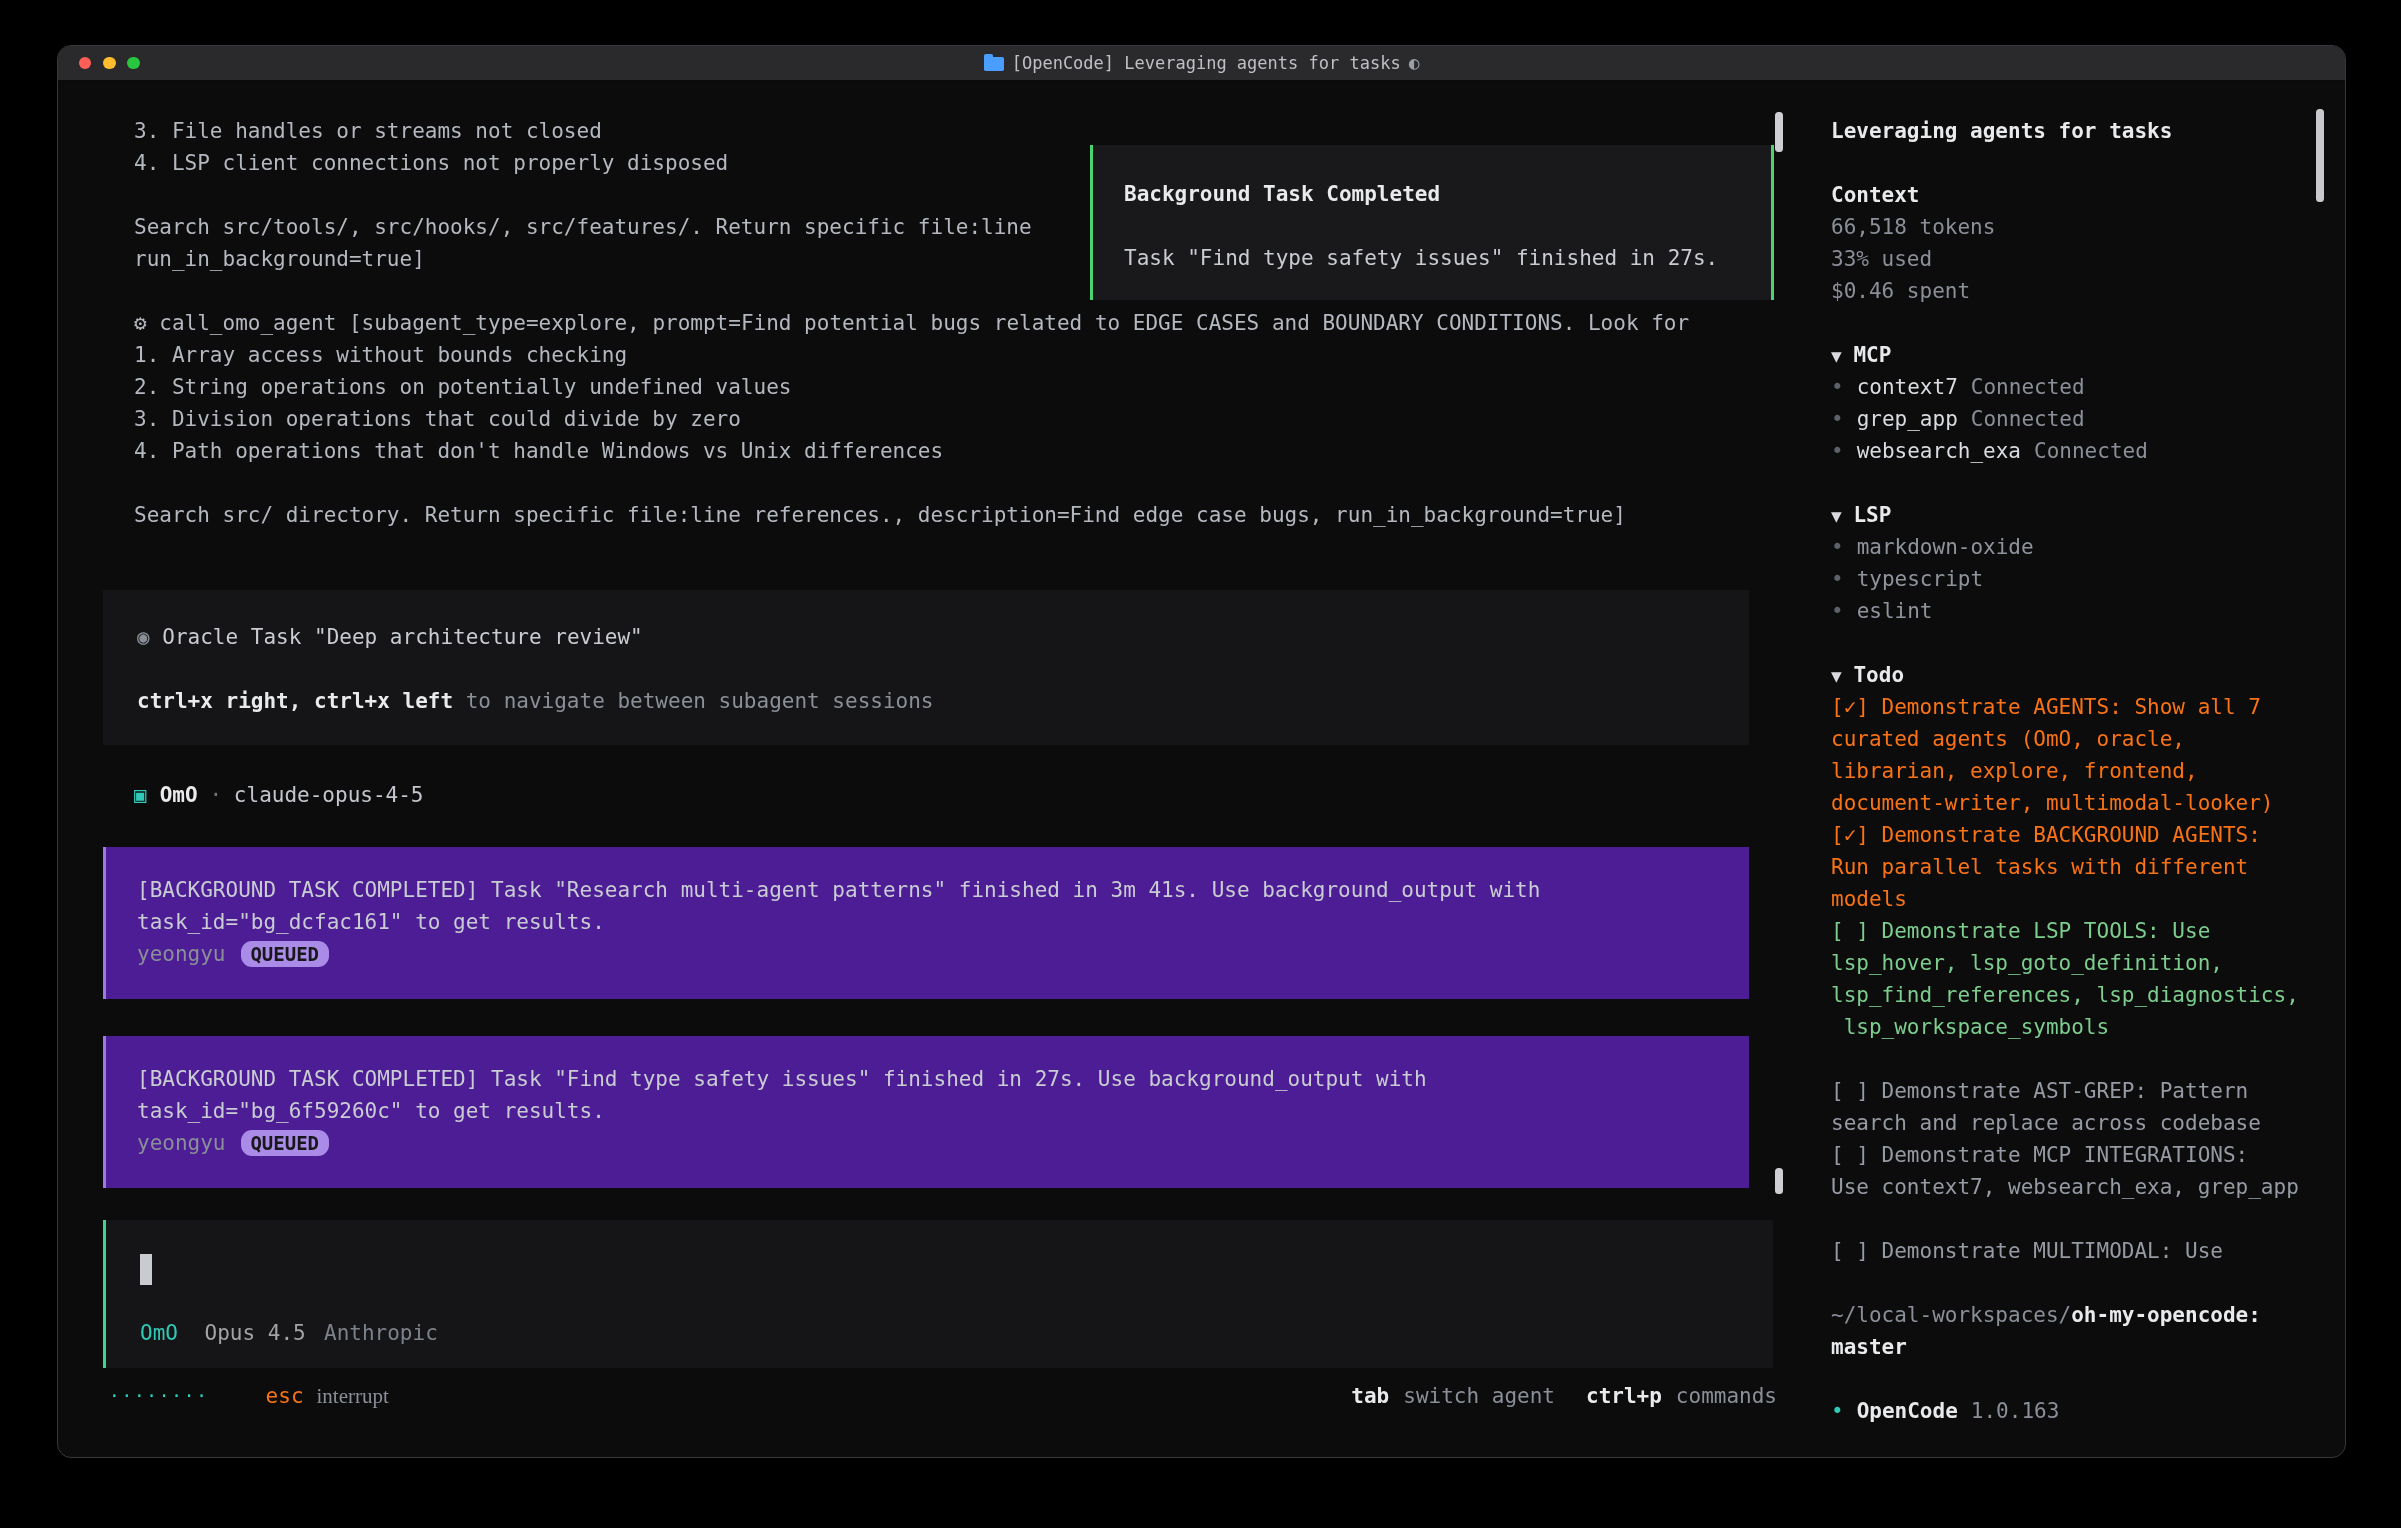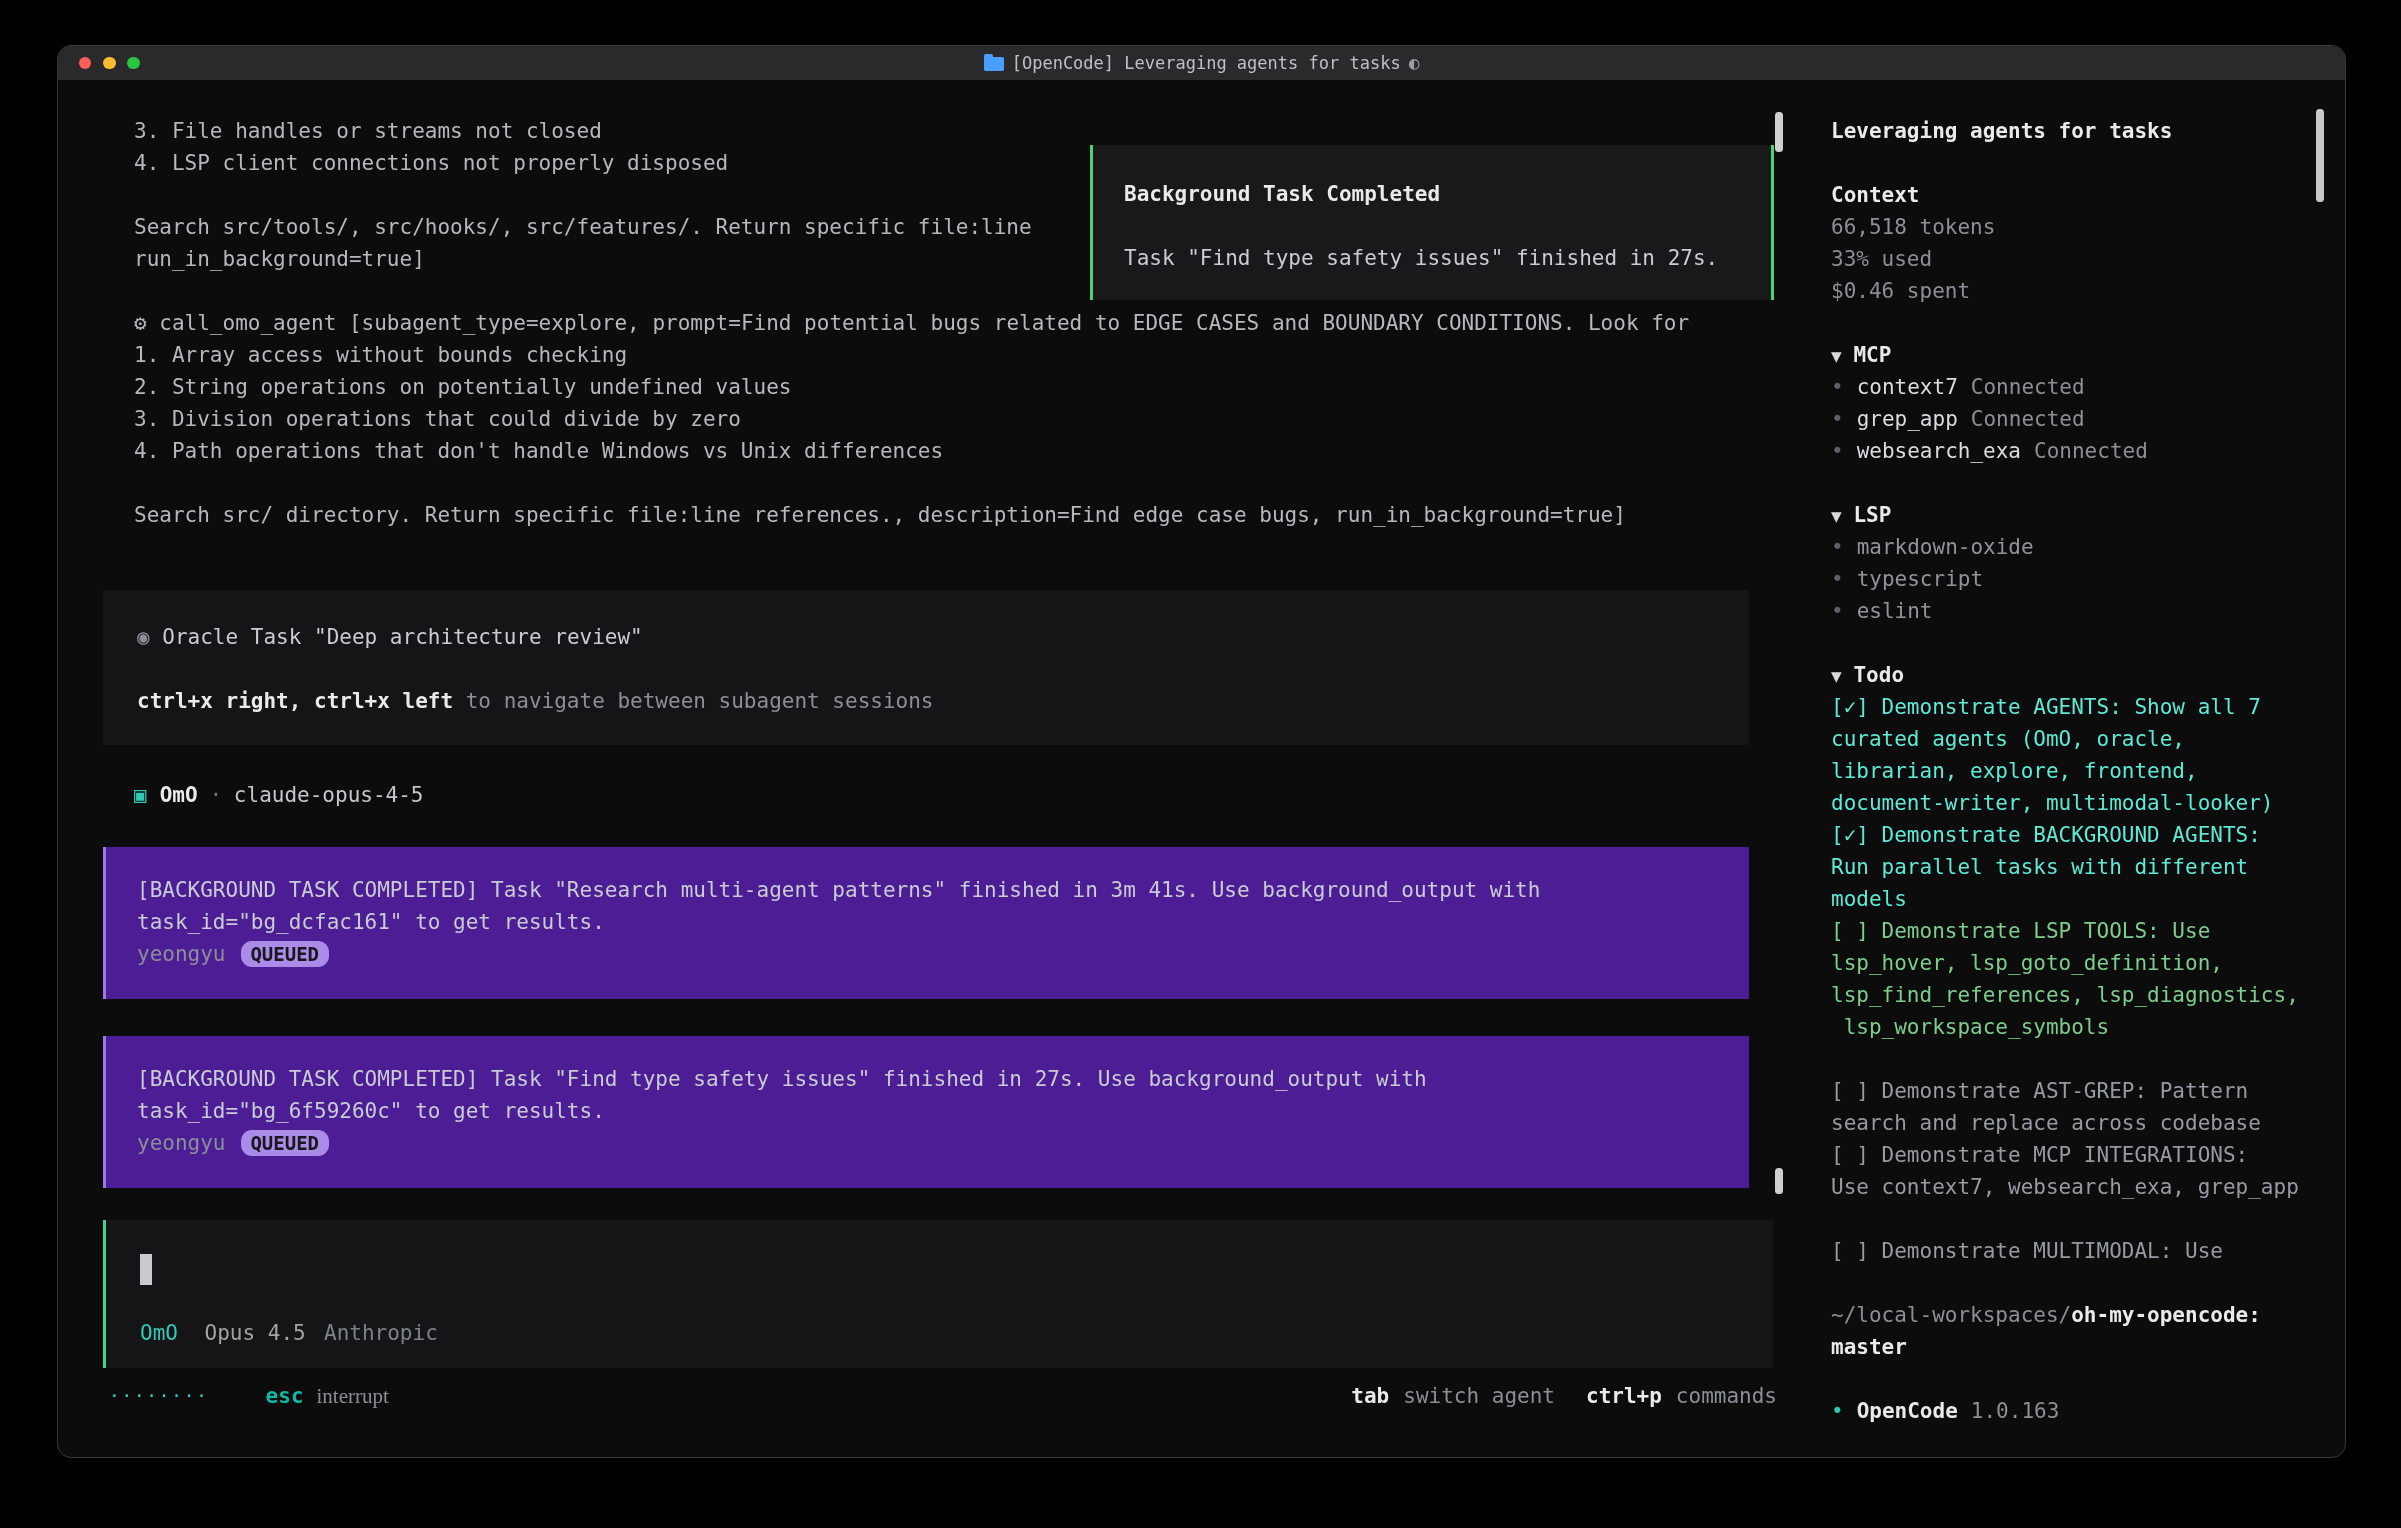--- a/index.html
+++ b/index.html
@@ -47,38 +47,38 @@
   .inputbox{position:absolute;left:45px;top:1174px;width:1670px;height:148px;box-sizing:border-box;
             background:#151517;border-left:3.5px solid #42d392;}
   .cursor{position:absolute;left:34px;top:34px;width:11.8px;height:31px;background:#c9cbd1;}
   .modelrow{position:absolute;left:34px;top:97px;height:32px;display:flex;align-items:center;font-size:21px;}
   .modelrow .ag{color:#2fc9b6;}
   .modelrow .md{color:#a3a3a3;margin-left:26.6px;}
   .modelrow .pv{color:#7c828b;margin-left:18.3px;}
 
   .statusleft{position:absolute;left:51px;top:1334px;height:32px;display:flex;align-items:center;font-size:21px;}
   .dots{color:#2ad3c2;font-size:17.7px;letter-spacing:1.8px;margin-right:57px;}
-  .statusleft .k{color:#14b8a6;font-weight:bold;margin-right:13px;}
+  .statusleft .k{color:#f97316;font-weight:normal;margin-right:13px;}
   .statusleft .l{color:#8a8f98;font-family:Liberation Serif, serif;}
   .statusright{position:absolute;right:568px;top:1334px;height:32px;display:flex;align-items:center;font-size:21px;justify-content:center;}
   .statusright .k{color:#e9eaec;font-weight:bold;}
   .statusright .l{color:#8a8f98;}
   .statusright .g24{margin-left:14px;} .statusright .g52{margin-left:31px;}
 
   .scroll-thumb{position:absolute;background:#cfcfd3;border-radius:3.5px;}
   .main-thumb-a{left:1717px;top:66px;width:8.3px;height:40px;}
   .main-thumb-b{left:1717px;top:1122px;width:8.3px;height:26px;}
   .side-thumb{left:2258px;top:63px;width:8.3px;height:93px;background:#c9c9cd;}
 
   .sidebar{position:absolute;left:1773px;top:69px;width:486px;}
   .blt{color:#5c616a;margin-right:13px;}
   .srv{color:#d9dce0;margin-right:13px;}
   .lspname{color:#8f949c;}
   .arrow{color:#d8dade;font-size:17.7px;margin-right:11.8px;}
-  .todo-done{color:#5eead4;}
+  .todo-done{color:#f97316;}
   .todo-pending{color:#959aa3;}
   .todo-active{color:#7ccd8e;}
   .repo{color:#e9eaec;font-weight:bold;}
   .verb{color:#2fc9b6;margin-right:13px;}
   .vern{color:#e9eaec;font-weight:bold;margin-right:13px;}
 </style>
 </head>
 <body>
 
 <div class="window">

